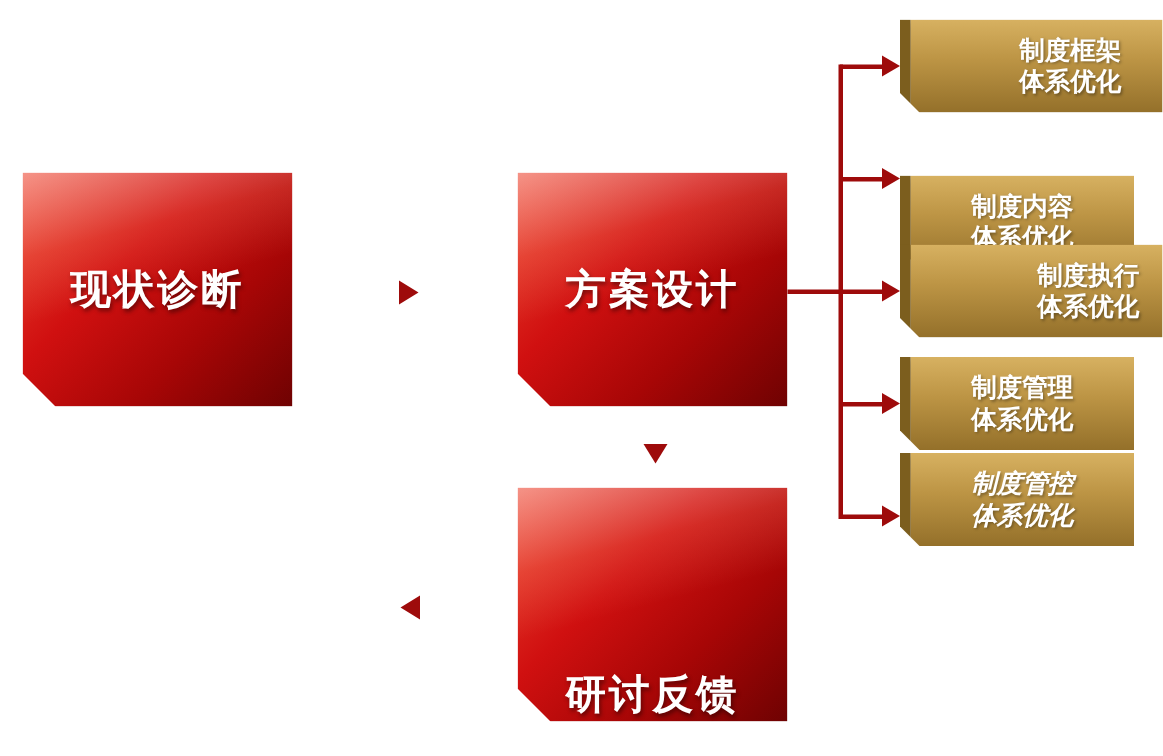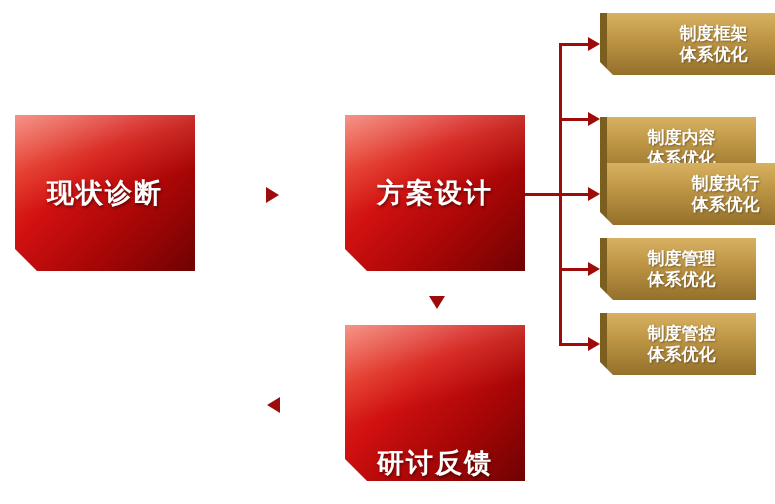--- a/index.html
+++ b/index.html
@@ -50,21 +50,21 @@
     justify-content: center;
     background: linear-gradient(180deg, #d7b161 0%, #bd9545 42%, #94702a 100%);
     border-left: 7px solid #7c5e1e;
     clip-path: polygon(0 0, 100% 0, 100% 100%, 13px 100%, 0 calc(100% - 13px));
     filter: drop-shadow(1px 2px 2px rgba(0,0,0,0.25));
   }
   #side-1 { top: 13px; padding-left: 32px; }
   #side-2 { top: 88px; margin-top: 29px; }
   #side-3 { top: 163px; padding-left: 44px; }
   #side-4 { top: 238px; }
-  #side-5 { top: 313px; }
+  #side-5 { top: 302px; font-style: italic; }
   .side-text {
     color: var(--text, #ffffff);
     font-size: 17px;
     font-weight: bold;
     line-height: 1.25;
     text-align: center;
     text-shadow: 1px 1px 2px rgba(0,0,0,0.35);
     white-space: nowrap;
   }
 

